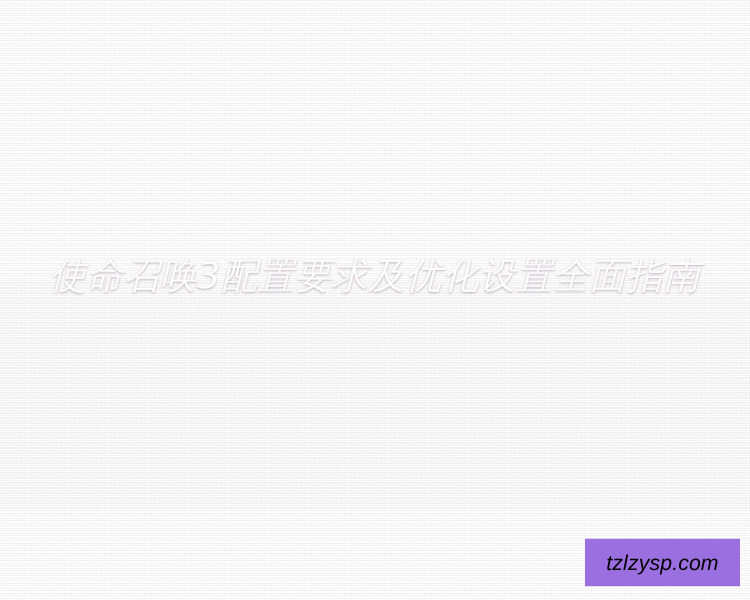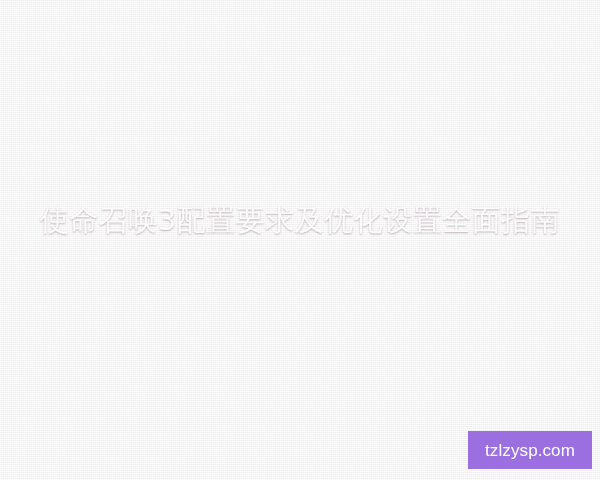--- a/index.html
+++ b/index.html
@@ -27,20 +27,21 @@
       #7d5fb2 32%,
       #9455a0 42%,
       #a8508f 50%,
       #b8476f 58%,
       #c53f55 66%,
       #cf3644 74%,
       #d9301f 83%,
       #e22a18 92%,
       #e52a18 100%
     );
+    font-style: italic;
   }
 
   
   #grain {
     position: absolute;
     inset: 0;
     pointer-events: none;
     opacity: .085;
     background-image:
       repeating-linear-gradient(0deg,   rgba(255,255,255,.55) 0 1px, rgba(0,0,0,.45) 1px 2px),
@@ -77,21 +78,21 @@
     top: 431px;
     width: 124px;
     height: 38px;
     background: #9b6fe0;
     display: flex;
     align-items: center;
     justify-content: center;
   }
 
   #watermark-text {
-    color: #ffffff;
+    color: #000000;
     font-family: "Liberation Sans", sans-serif;
     font-size: 17px;
     line-height: 1;
     letter-spacing: .1px;
     white-space: nowrap;
   }
 </style>
 </head>
 <body>
 

